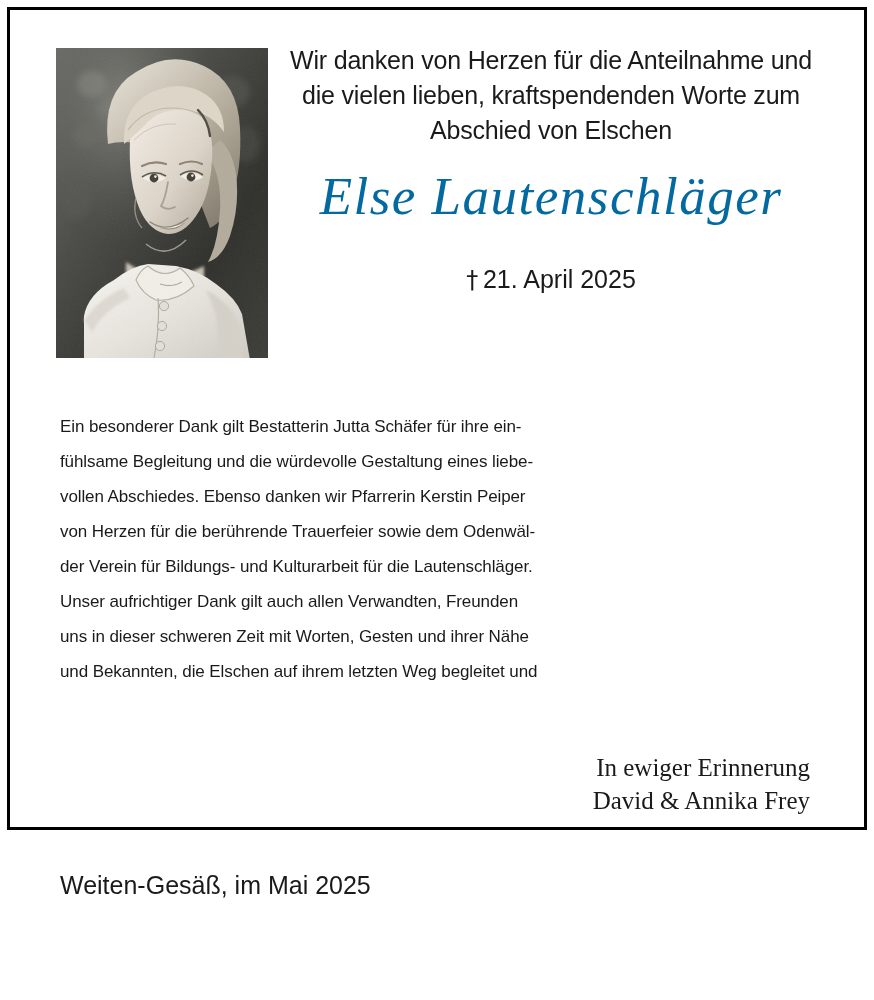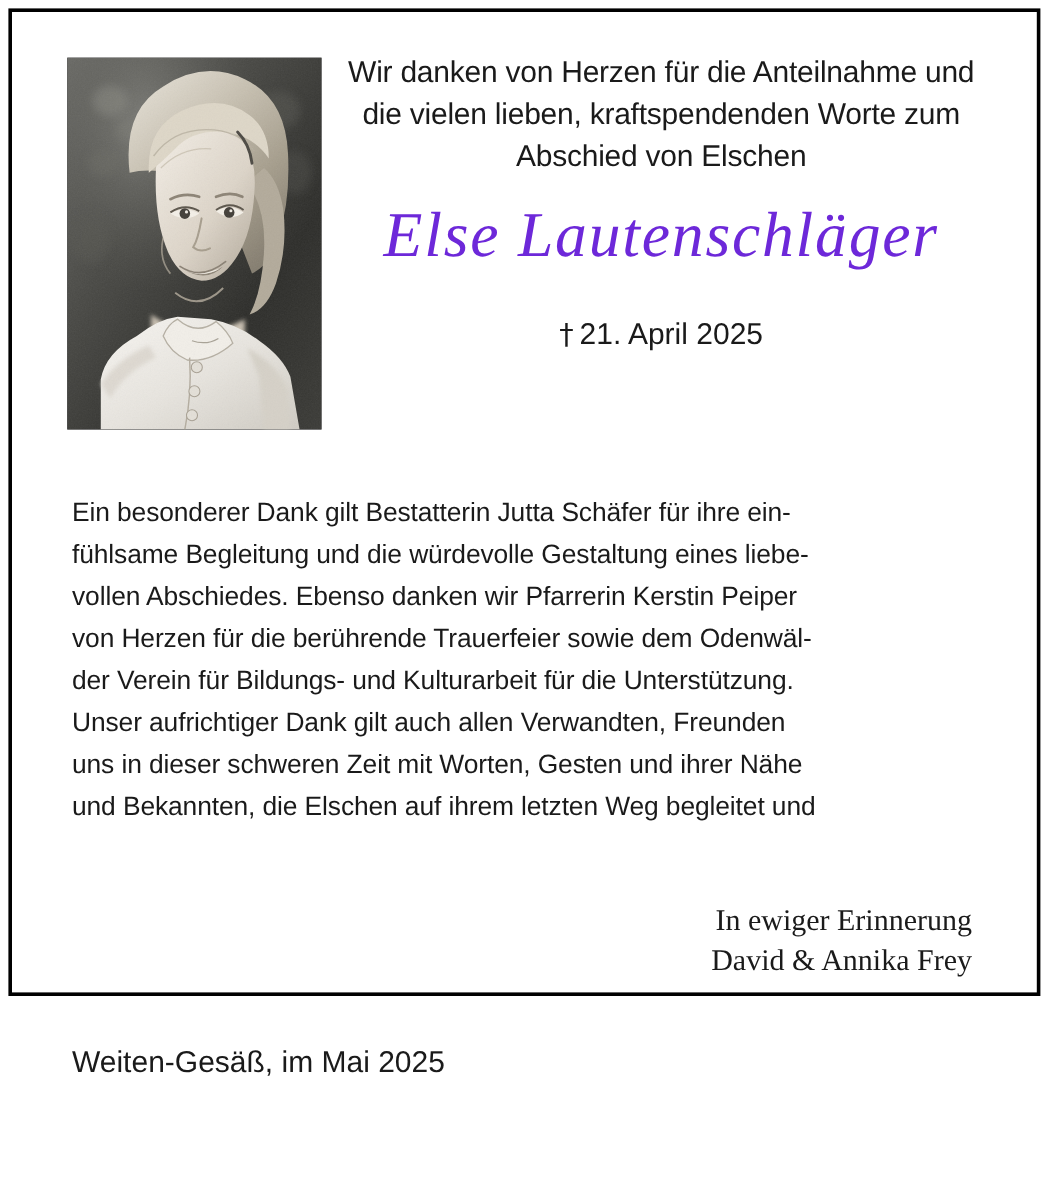--- a/index.html
+++ b/index.html
@@ -73,21 +73,21 @@
     color: #1a1a1a;
     white-space: nowrap;
   }
 
   .deceased-name {
     font-family: "Liberation Serif", "DejaVu Serif", serif;
     font-style: italic;
     font-size: 53px;
     line-height: 1;
     letter-spacing: 1.5px;
-    color: #6d28d9;
+    color: #0369a1;
     margin-top: 22px;
     white-space: nowrap;
   }
 
   .death-date {
     font-family: "Liberation Sans", sans-serif;
     font-size: 25px;
     line-height: 1;
     color: #1a1a1a;
     margin-top: 44px;
@@ -95,21 +95,21 @@
   }
   .dagger { font-family: "DejaVu Sans", sans-serif; font-size: 24px; }
 
   
   .body-block {
     margin-top: 46px;
     padding: 0 6px 0 10px;
   }
   .body-line {
     font-family: "Liberation Sans", sans-serif;
-    font-size: 22px;
+    font-size: 17px;
     line-height: 35px;
     color: #1a1a1a;
     white-space: nowrap;
     letter-spacing: -0.1px;
   }
 
   
   .signature {
     margin-top: 62px;
     text-align: right;
@@ -260,21 +260,21 @@
             <span class="dagger">† </span><span>21. April 2025</span>
           </div>
         </div>
       </div>
 
       <div class="body-block">
         <div class="body-line">Ein besonderer Dank gilt Bestatterin Jutta Schäfer für ihre ein-</div>
         <div class="body-line">fühlsame Begleitung und die würdevolle Gestaltung eines liebe-</div>
         <div class="body-line">vollen Abschiedes. Ebenso danken wir Pfarrerin Kerstin Peiper</div>
         <div class="body-line">von Herzen für die berührende Trauerfeier sowie dem Odenwäl-</div>
-        <div class="body-line">der Verein für Bildungs- und Kulturarbeit für die Unterstützung.</div>
+        <div class="body-line">der Verein für Bildungs- und Kulturarbeit für die Lautenschläger.</div>
         <div class="body-line">Unser aufrichtiger Dank gilt auch allen Verwandten, Freunden</div>
         <div class="body-line">uns in dieser schweren Zeit mit Worten, Gesten und ihrer Nähe</div>
         <div class="body-line">und Bekannten, die Elschen auf ihrem letzten Weg begleitet und</div>
       </div>
 
       <div class="signature">
         <div class="sig-line">In ewiger Erinnerung</div>
         <div class="sig-line">David &amp; Annika Frey</div>
       </div>
 

